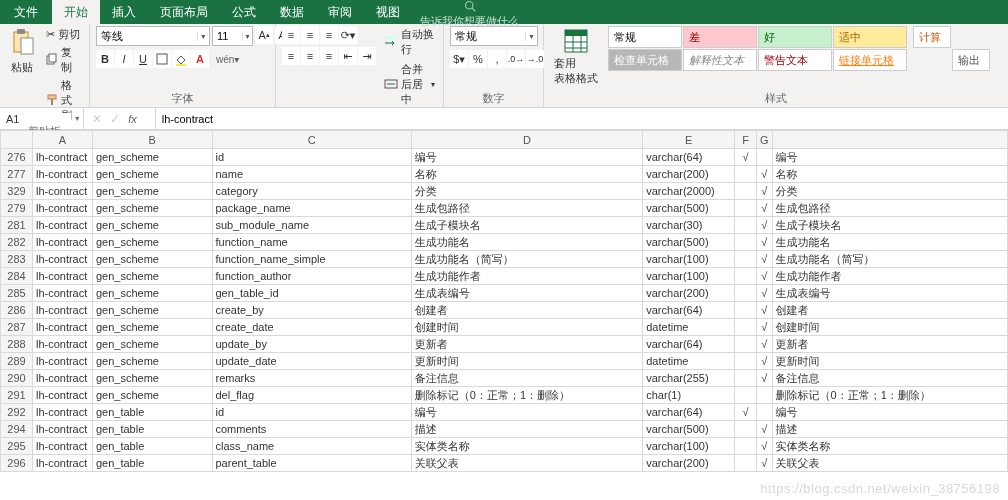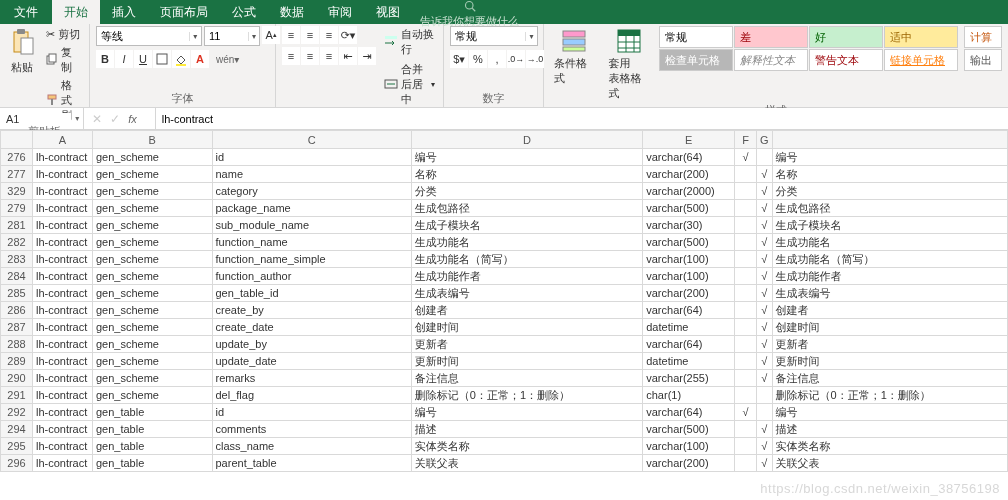--- a/index.html
+++ b/index.html
@@ -31,21 +31,21 @@
 .style-cell { border: 1px solid #ccc; display: flex; align-items: center; padding: 0 5px; font-size: 11px; background: #fff; white-space: nowrap; overflow: hidden; }
 .style-cell.normal { }
 .style-cell.bad { background: #ffc7ce; color: #9c0006; }
 .style-cell.good { background: #c6efce; color: #006100; }
 .style-cell.neutral { background: #ffeb9c; color: #9c6500; }
 .style-cell.check { background: #b7b7b7; color: #fff; }
 .style-cell.explain { color: #888; font-style: italic; }
 .style-cell.warn { color: #9c0006; }
 .style-cell.link { color: #ff7f0e; text-decoration: underline; }
 .sc-calc { color: #c65911; }
-.sc-output { color: #555; }
+.sc-output { color: #555; margin-left: 39px; }
 
 
 .fbar { display: flex; align-items: stretch; border-bottom: 1px solid #d6d6d6; height: 22px; background: #fff; }
 .namebox { width: 84px; border-right: 1px solid #d6d6d6; display: flex; align-items: center; }
 .namebox input { border: 0; width: 100%; font-size: 11px; padding: 0 6px; outline: 0; color: #333; }
 .namebox .dd { width: 14px; text-align: center; font-size: 8px; color: #666; }
 .fx-btns { display: flex; align-items: center; gap: 8px; padding: 0 8px; color: #888; border-right: 1px solid #d6d6d6; }
 .fx-label { font-style: italic; color: #666; font-size: 11px; margin-right: 10px; }
 .formula-input { flex: 1; border: 0; outline: 0; font-size: 11px; padding: 0 6px; }
 
@@ -114,25 +114,25 @@
             <span>格式刷</span>
           </div>
       </div>
     </div>
     <div class="ribgroup-label">剪贴板</div>
   </div>
 
   <div class="ribgroup" style="width:186px">
     <div class="ribgroup-content" style="flex-direction:column;gap:4px">
       <div style="display:flex;gap:2px">
-        <div class="dropdown-ctl" style="width:106px">
+        <div class="dropdown-ctl" style="width:114px">
             <input value="等线" style="">
             <span class="dd">▾</span>
           </div>
-        <div class="dropdown-ctl" style="width:56px">
+        <div class="dropdown-ctl" style="width:41px">
             <input value="11" style="">
             <span class="dd">▾</span>
           </div>
         <span class="sqbtn" style="border:0">A<sup style="font-size:7px">▴</sup></span>
         <span class="sqbtn" style="border:0">A<sup style="font-size:7px">▾</sup></span>
       </div>
       <div style="display:flex;gap:1px;align-items:center">
         <span class="sqbtn" style="border:0;font-weight:bold">B</span>
         <span class="sqbtn" style="border:0;font-style:italic">I</span>
         <span class="sqbtn" style="border:0;text-decoration:underline">U</span>
@@ -206,28 +206,20 @@
         <span class="sqbtn" style="border:0">,</span>
         <span class="sqbtn" style="border:0;font-size:9px">.0→</span>
         <span class="sqbtn" style="border:0;font-size:9px">→.0</span>
       </div>
     </div>
     <div class="ribgroup-label">数字</div>
   </div>
 
   <div class="ribgroup" style="flex:1;border-right:0">
     <div class="ribgroup-content">
-      <div class="bigbtn">
-        <svg width="26" height="26">
-            <rect x="2" y="3" width="22" height="6" fill="#f9c" stroke="#888"></rect>
-            <rect x="2" y="11" width="22" height="6" fill="#9cf" stroke="#888"></rect>
-            <rect x="2" y="19" width="22" height="4" fill="#cf9" stroke="#888"></rect>
-          </svg>
-        <span>条件格式</span>
-      </div>
       <div class="bigbtn" style="white-space:pre-line">
         <svg width="26" height="26">
             <rect x="2" y="2" width="22" height="22" fill="#fff" stroke="#1a7243"></rect>
             <rect x="2" y="2" width="22" height="6" fill="#1a7243"></rect>
             <path d="M2 14h22M2 20h22M10 2v22M18 2v22" stroke="#1a7243"></path>
           </svg>
         <span>套用
 表格格式</span>
       </div>
       <div class="style-gallery">

